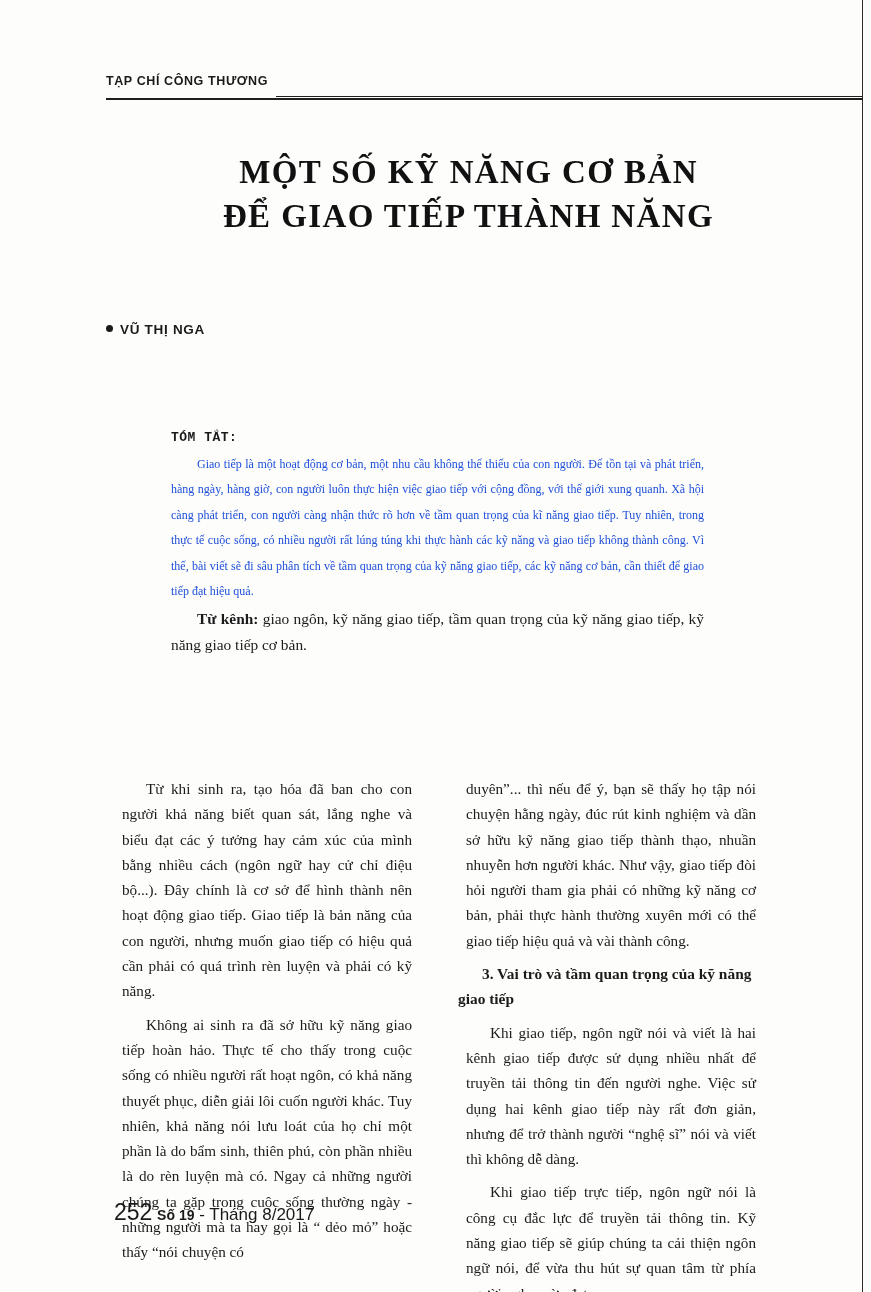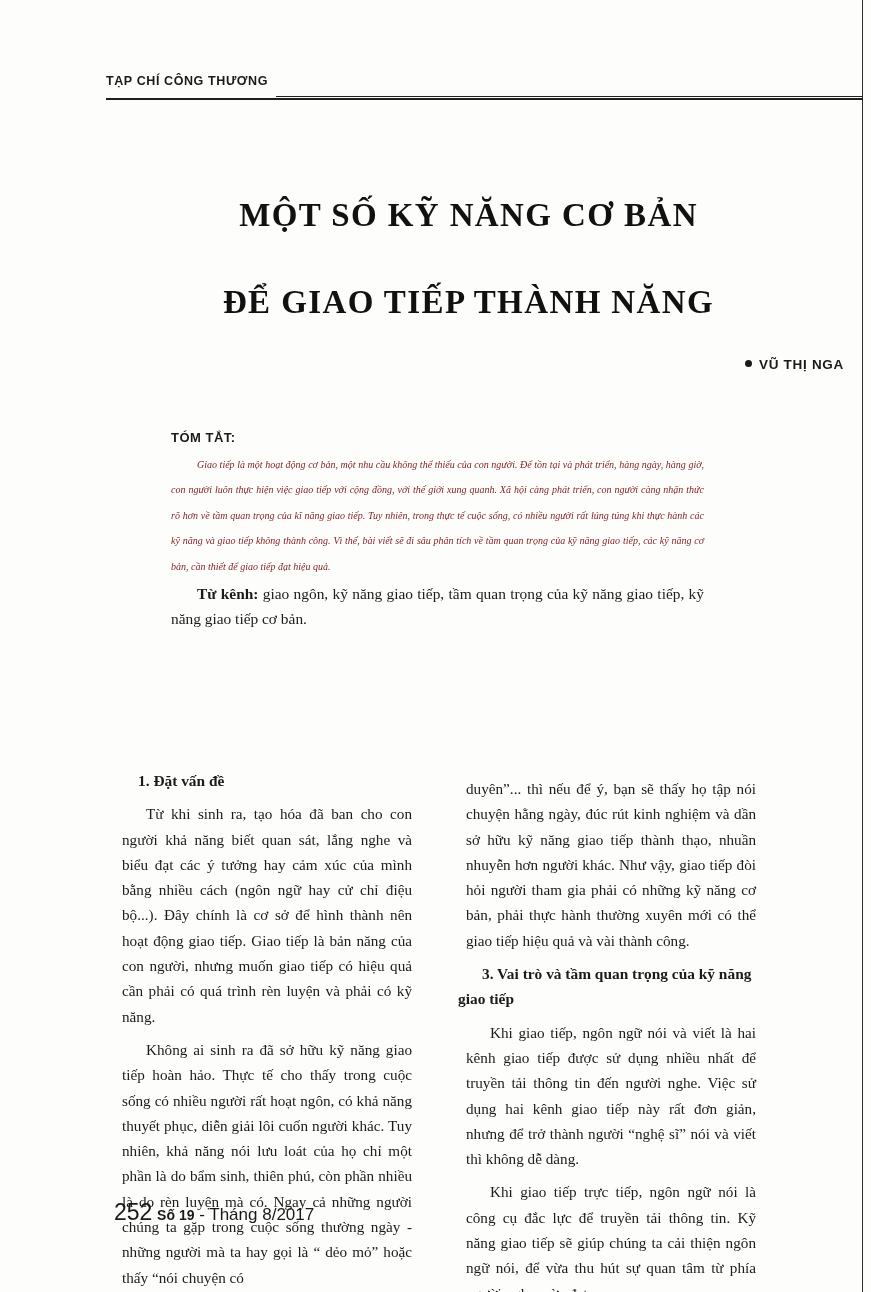--- a/index.html
+++ b/index.html
@@ -70,68 +70,65 @@
     top: 150px;
     text-align: center;
   }
   .title-line {
     font-family: "Liberation Serif", serif;
     font-weight: bold;
     font-size: 33px;
     letter-spacing: 1.4px;
     line-height: 44px;
     color: #111;
-    margin-top: 43px;
   }
 
   
   .author {
     position: absolute;
     left: 106px;
-    right: 27px;
+    right: 40px;
     top: 322px;
-    text-align: right;
+    text-align: left;
     font-family: "Liberation Sans", sans-serif;
     font-weight: bold;
     font-size: 13.5px;
     letter-spacing: 0.7px;
     color: #1a1a1a;
-    margin-top: 35px;
   }
   .author .bullet {
     display: inline-block;
     width: 7px;
     height: 7px;
     border-radius: 50%;
     background: #1a1a1a;
     margin-right: 7px;
     vertical-align: 2px;
   }
 
   
   .abstract {
     position: absolute;
     left: 171px;
     width: 533px;
     top: 430px;
   }
   .abstract-label {
-    font-family: Liberation Sans, sans-serif;
+    font-family: Liberation Mono, monospace;
     font-weight: bold;
     font-size: 13px;
     letter-spacing: 0.5px;
     margin-bottom: 7px;
   }
   .abstract-body {
-    font-size: 10px;
+    font-size: 12px;
     line-height: 25.4px;
     text-align: justify;
     text-indent: 26px;
-    color: #7f1d1d;
-    font-style: italic;
+    color: #1d4ed8;
   }
   .abstract-keywords {
     font-size: 15.4px;
     line-height: 25.4px;
     text-align: justify;
     text-indent: 26px;
     margin-top: 2px;
     color: #1b1b1b;
   }
   .kw-label {
@@ -213,21 +210,20 @@
   </div>
 
   <div class="abstract">
     <div class="abstract-label">TÓM TẮT:</div>
     <div class="abstract-body">Giao tiếp là một hoạt động cơ bản, một nhu cầu không thể thiếu của con người. Để tồn tại và phát triển, hàng ngày, hàng giờ, con người luôn thực hiện việc giao tiếp với cộng đồng, với thế giới xung quanh. Xã hội càng phát triển, con người càng nhận thức rõ hơn về tầm quan trọng của kĩ năng giao tiếp. Tuy nhiên, trong thực tế cuộc sống, có nhiều người rất lúng túng khi thực hành các kỹ năng và giao tiếp không thành công. Vì thế, bài viết sẽ đi sâu phân tích về tầm quan trọng của kỹ năng giao tiếp, các kỹ năng cơ bản, cần thiết để giao tiếp đạt hiệu quả.</div>
     <div class="abstract-keywords"><span class="kw-label">Từ kênh:</span> <span>giao ngôn, kỹ năng giao tiếp, tầm quan trọng của kỹ năng giao tiếp, kỹ năng giao tiếp cơ bản.</span></div>
   </div>
 
   <div class="body-cols">
     <div class="col">
-      <h3>1. Đặt vấn đề</h3>
       <p>Từ khi sinh ra, tạo hóa đã ban cho con người khả năng biết quan sát, lắng nghe và biểu đạt các ý tưởng hay cảm xúc của mình bằng nhiều cách (ngôn ngữ hay cử chỉ điệu bộ...). Đây chính là cơ sở để hình thành nên hoạt động giao tiếp. Giao tiếp là bản năng của con người, nhưng muốn giao tiếp có hiệu quả cần phải có quá trình rèn luyện và phải có kỹ năng.</p>
       <p>Không ai sinh ra đã sở hữu kỹ năng giao tiếp hoàn hảo. Thực tế cho thấy trong cuộc sống có nhiều người rất hoạt ngôn, có khả năng thuyết phục, diễn giải lôi cuốn người khác. Tuy nhiên, khả năng nói lưu loát của họ chỉ một phần là do bẩm sinh, thiên phú, còn phần nhiều là do rèn luyện mà có. Ngay cả những người chúng ta gặp trong cuộc sống thường ngày - những người mà ta hay gọi là “ dẻo mỏ” hoặc thấy “nói chuyện có</p>
     </div>
     <div class="col">
       <p class="no-indent">duyên”... thì nếu để ý, bạn sẽ thấy họ tập nói chuyện hằng ngày, đúc rút kinh nghiệm và dần sở hữu kỹ năng giao tiếp thành thạo, nhuần nhuyễn hơn người khác. Như vậy, giao tiếp đòi hỏi người tham gia phải có những kỹ năng cơ bản, phải thực hành thường xuyên mới có thể giao tiếp hiệu quả và vài thành công.</p>
       <h3>3. Vai trò và tầm quan trọng của kỹ năng</h3>
       <h3 class="cont">giao tiếp</h3>
       <p>Khi giao tiếp, ngôn ngữ nói và viết là hai kênh giao tiếp được sử dụng nhiều nhất để truyền tải thông tin đến người nghe. Việc sử dụng hai kênh giao tiếp này rất đơn giản, nhưng để trở thành người “nghệ sĩ” nói và viết thì không dễ dàng.</p>
       <p>Khi giao tiếp trực tiếp, ngôn ngữ nói là công cụ đắc lực để truyền tải thông tin. Kỹ năng giao tiếp sẽ giúp chúng ta cải thiện ngôn ngữ nói, để vừa thu hút sự quan tâm từ phía người nghe, vừa đạt</p>
     </div>

